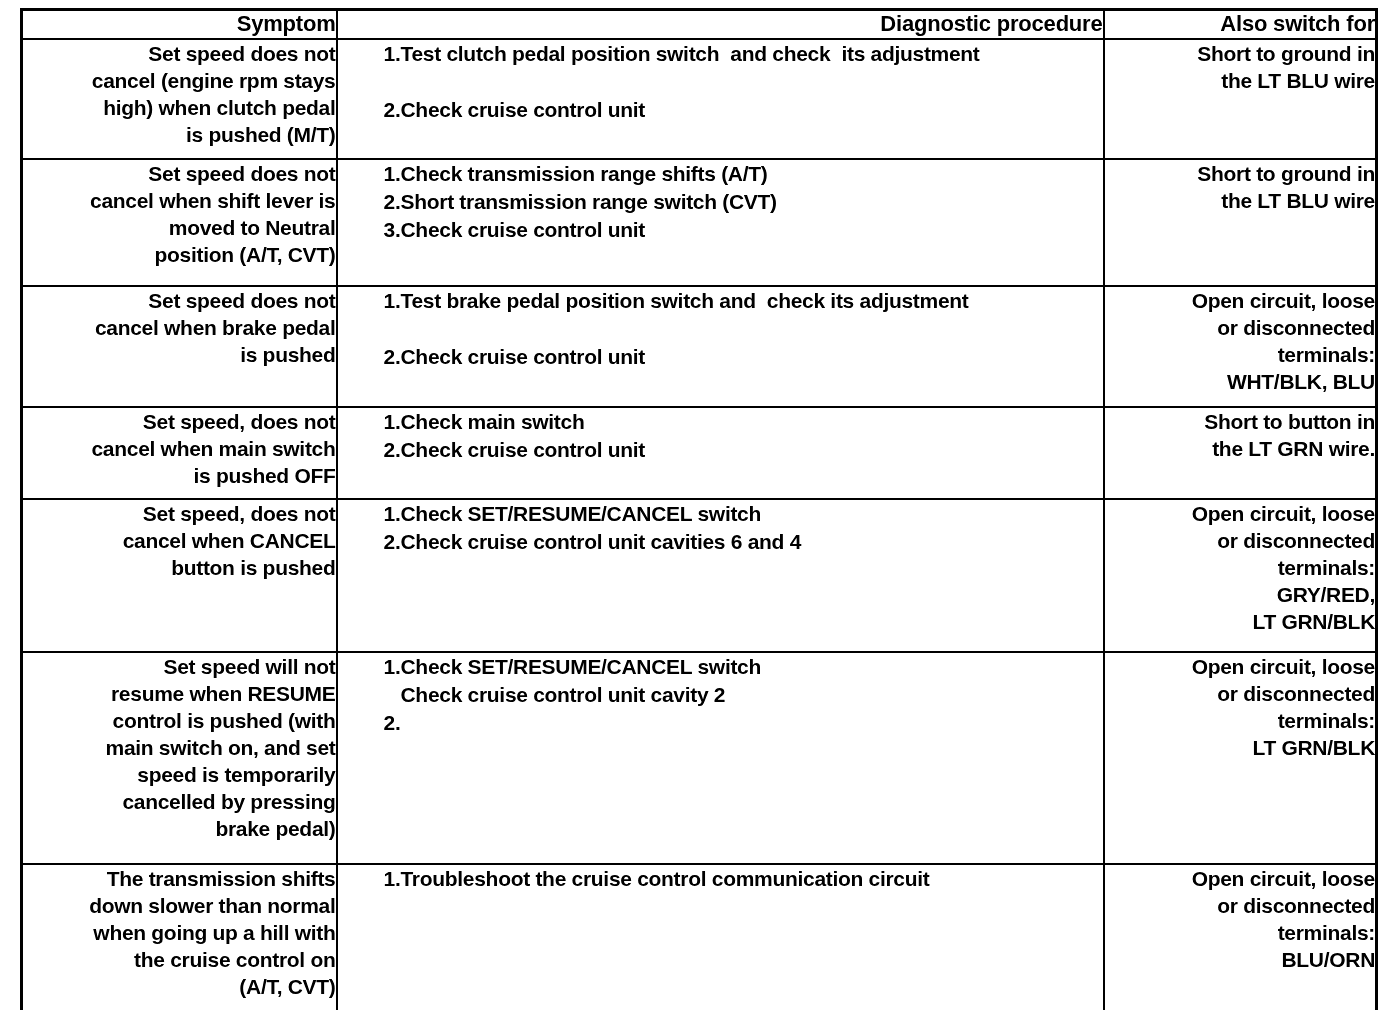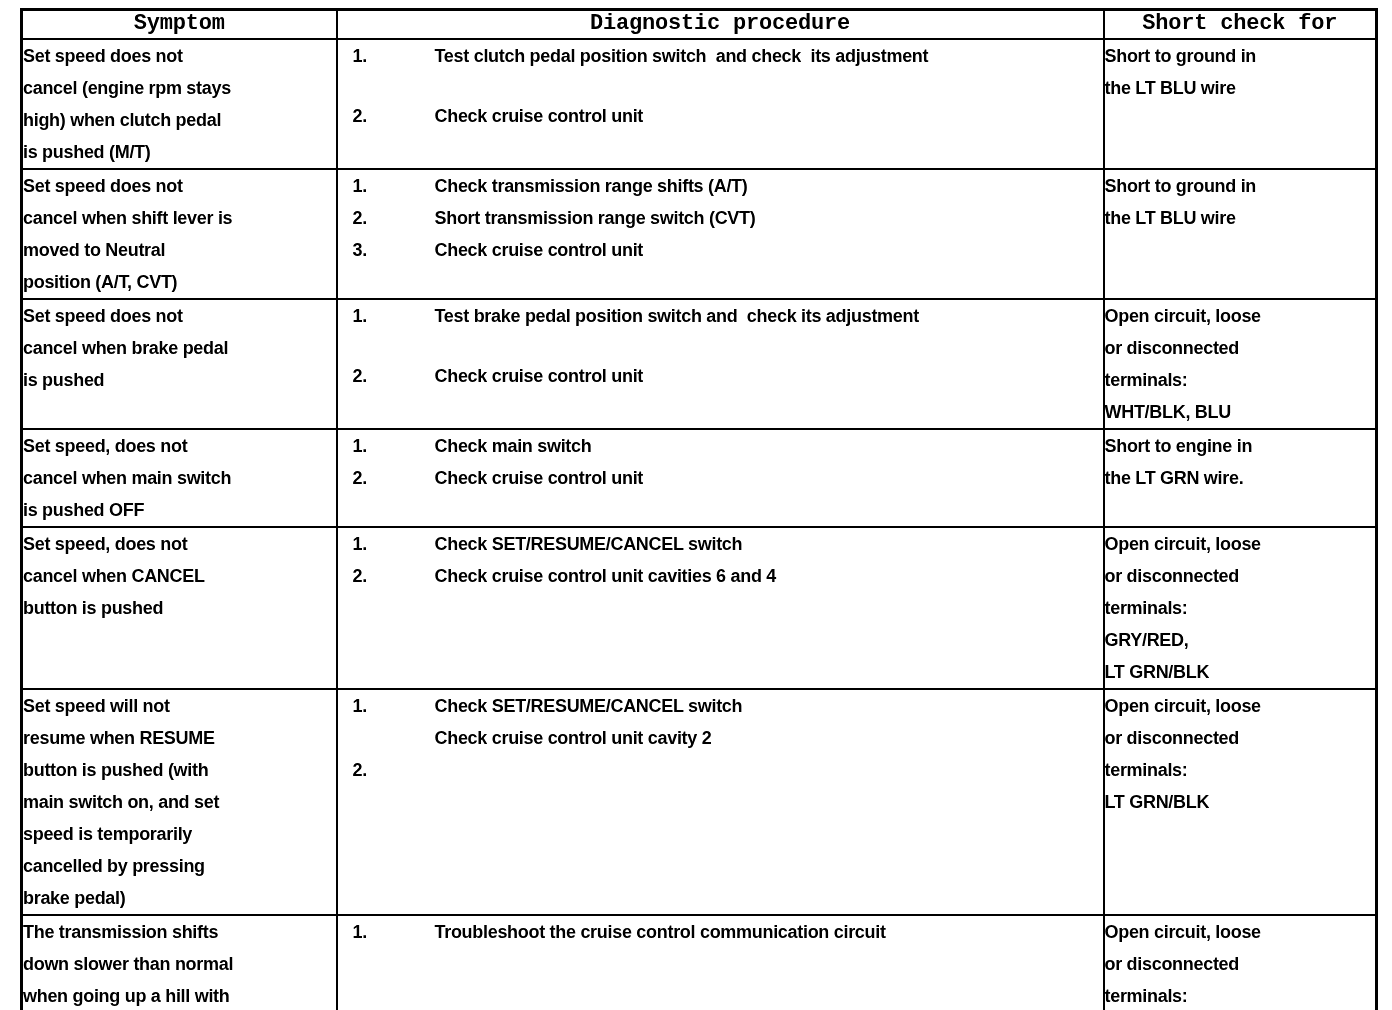--- a/index.html
+++ b/index.html
@@ -35,44 +35,44 @@
   table.diag col.c2 { width: 767px; }
   table.diag col.c3 { width: 273px; }
   table.diag th, table.diag td {
     border: 2px solid #000;
     vertical-align: top;
     padding: 0;
     overflow: hidden;
   }
   th.hdr {
     height: 27px;
-    text-align: center;
+    text-align: right;
     vertical-align: middle;
     font-size: 22px;
     letter-spacing: -0.2px;
     padding: 1px 2px;
-    font-family: Liberation Mono, monospace;
   }
   td {
-    font-size: 18px;
-    line-height: 32px;
+    font-size: 21px;
+    line-height: 27px;
     letter-spacing: -0.3px;
+    text-align: right;
   }
   td.sym {
     white-space: pre-line;
     padding: 3px 4px 0 8px;
   }
   td.also {
     white-space: pre-line;
     padding: 3px 4px 0 14px;
   }
   td.proc { padding: 3px 2px 0 0; }
   .pline { display: flex; min-height: 28px; padding-left: 15px; }
   .pn { width: 48px; flex: 0 0 48px; }
-  .pt { white-space: pre; margin-left: 34px; }
+  .pt { white-space: pre; }
   
   tr.r0 td { height: 118px; }
   tr.r1 td { height: 125px; }
   tr.r2 td { height: 119px; }
   tr.r3 td { height: 90px; }
   tr.r4 td { height: 151px; }
   tr.r5 td { height: 210px; }
   tr.r6 td { height: 152px; }
 </style>
 </head>
@@ -83,21 +83,21 @@
     <table class="diag">
       <colgroup>
           <col class="c1">
           <col class="c2">
           <col class="c3">
         </colgroup>
       <thead>
         <tr>
           <th class="hdr">Symptom</th>
           <th class="hdr">Diagnostic procedure</th>
-          <th class="hdr">Short check for</th>
+          <th class="hdr">Also switch for</th>
         </tr>
       </thead>
       <tbody>
 
         <tr class="r0">
           <td class="sym">Set speed does not
 cancel (engine rpm stays
 high) when clutch pedal
 is pushed (M/T)</td>
           <td class="proc">
@@ -172,21 +172,21 @@
           <td class="proc">
             <div class="pline">
               <span class="pn">1.</span>
               <span class="pt">Check main switch</span>
             </div>
             <div class="pline">
               <span class="pn">2.</span>
               <span class="pt">Check cruise control unit</span>
             </div>
           </td>
-          <td class="also">Short to engine in
+          <td class="also">Short to button in
 the LT GRN wire.</td>
         </tr>
 
         <tr class="r4">
           <td class="sym">Set speed, does not
 cancel when CANCEL
 button is pushed</td>
           <td class="proc">
             <div class="pline">
               <span class="pn">1.</span>
@@ -200,21 +200,21 @@
           <td class="also">Open circuit, loose
 or disconnected
 terminals:
 GRY/RED,
 LT GRN/BLK</td>
         </tr>
 
         <tr class="r5">
           <td class="sym">Set speed will not
 resume when RESUME
-button is pushed (with
+control is pushed (with
 main switch on, and set
 speed is temporarily
 cancelled by pressing
 brake pedal)</td>
           <td class="proc">
             <div class="pline">
               <span class="pn">1.</span>
               <span class="pt">Check SET/RESUME/CANCEL switch</span>
             </div>
             <div class="pline">

